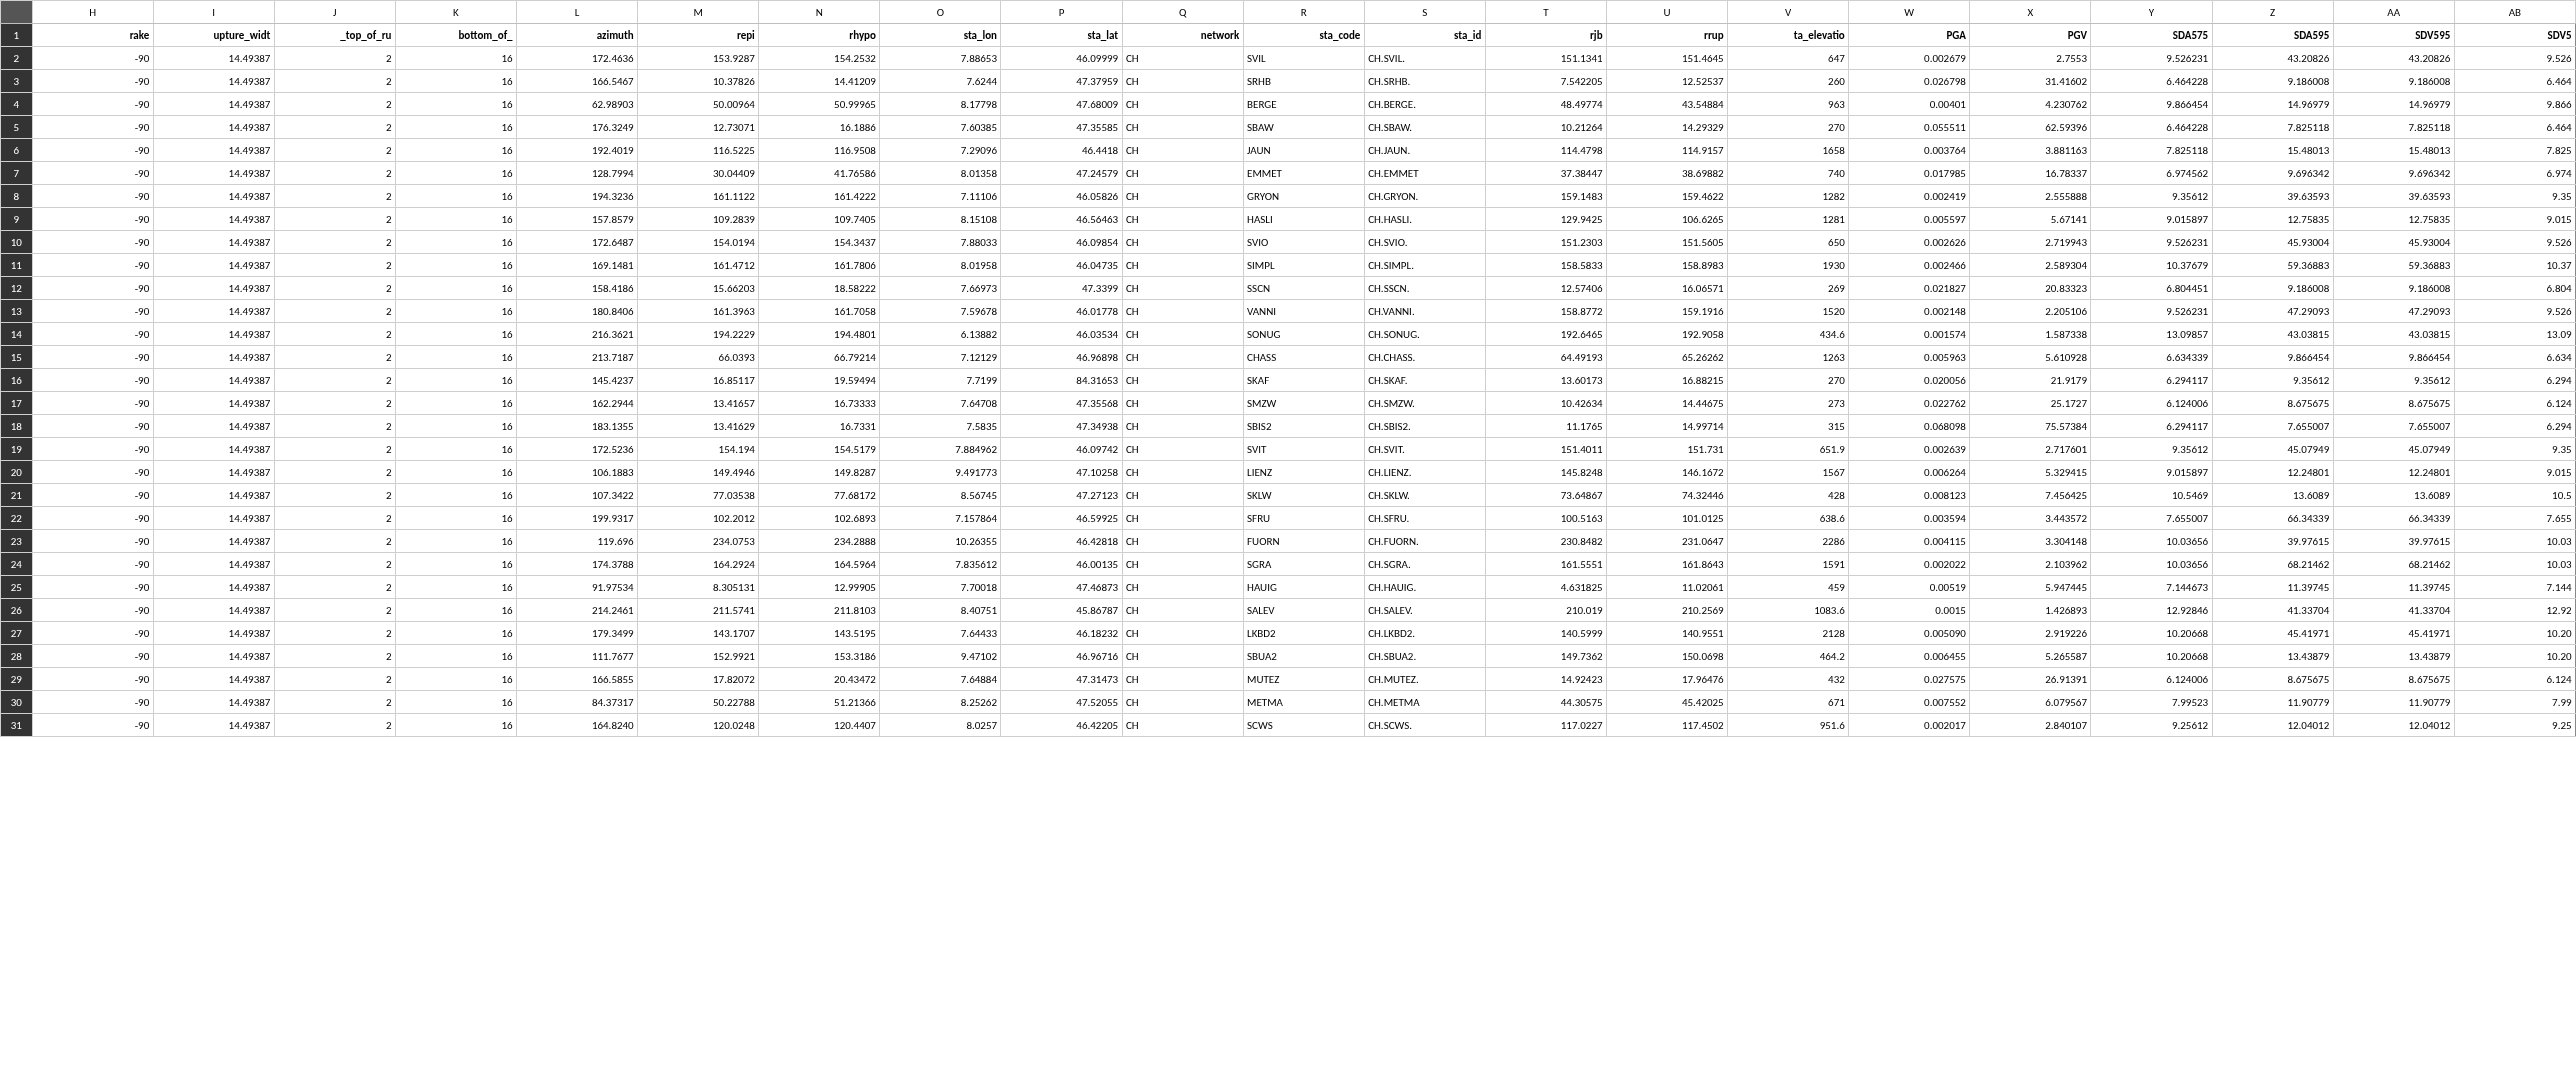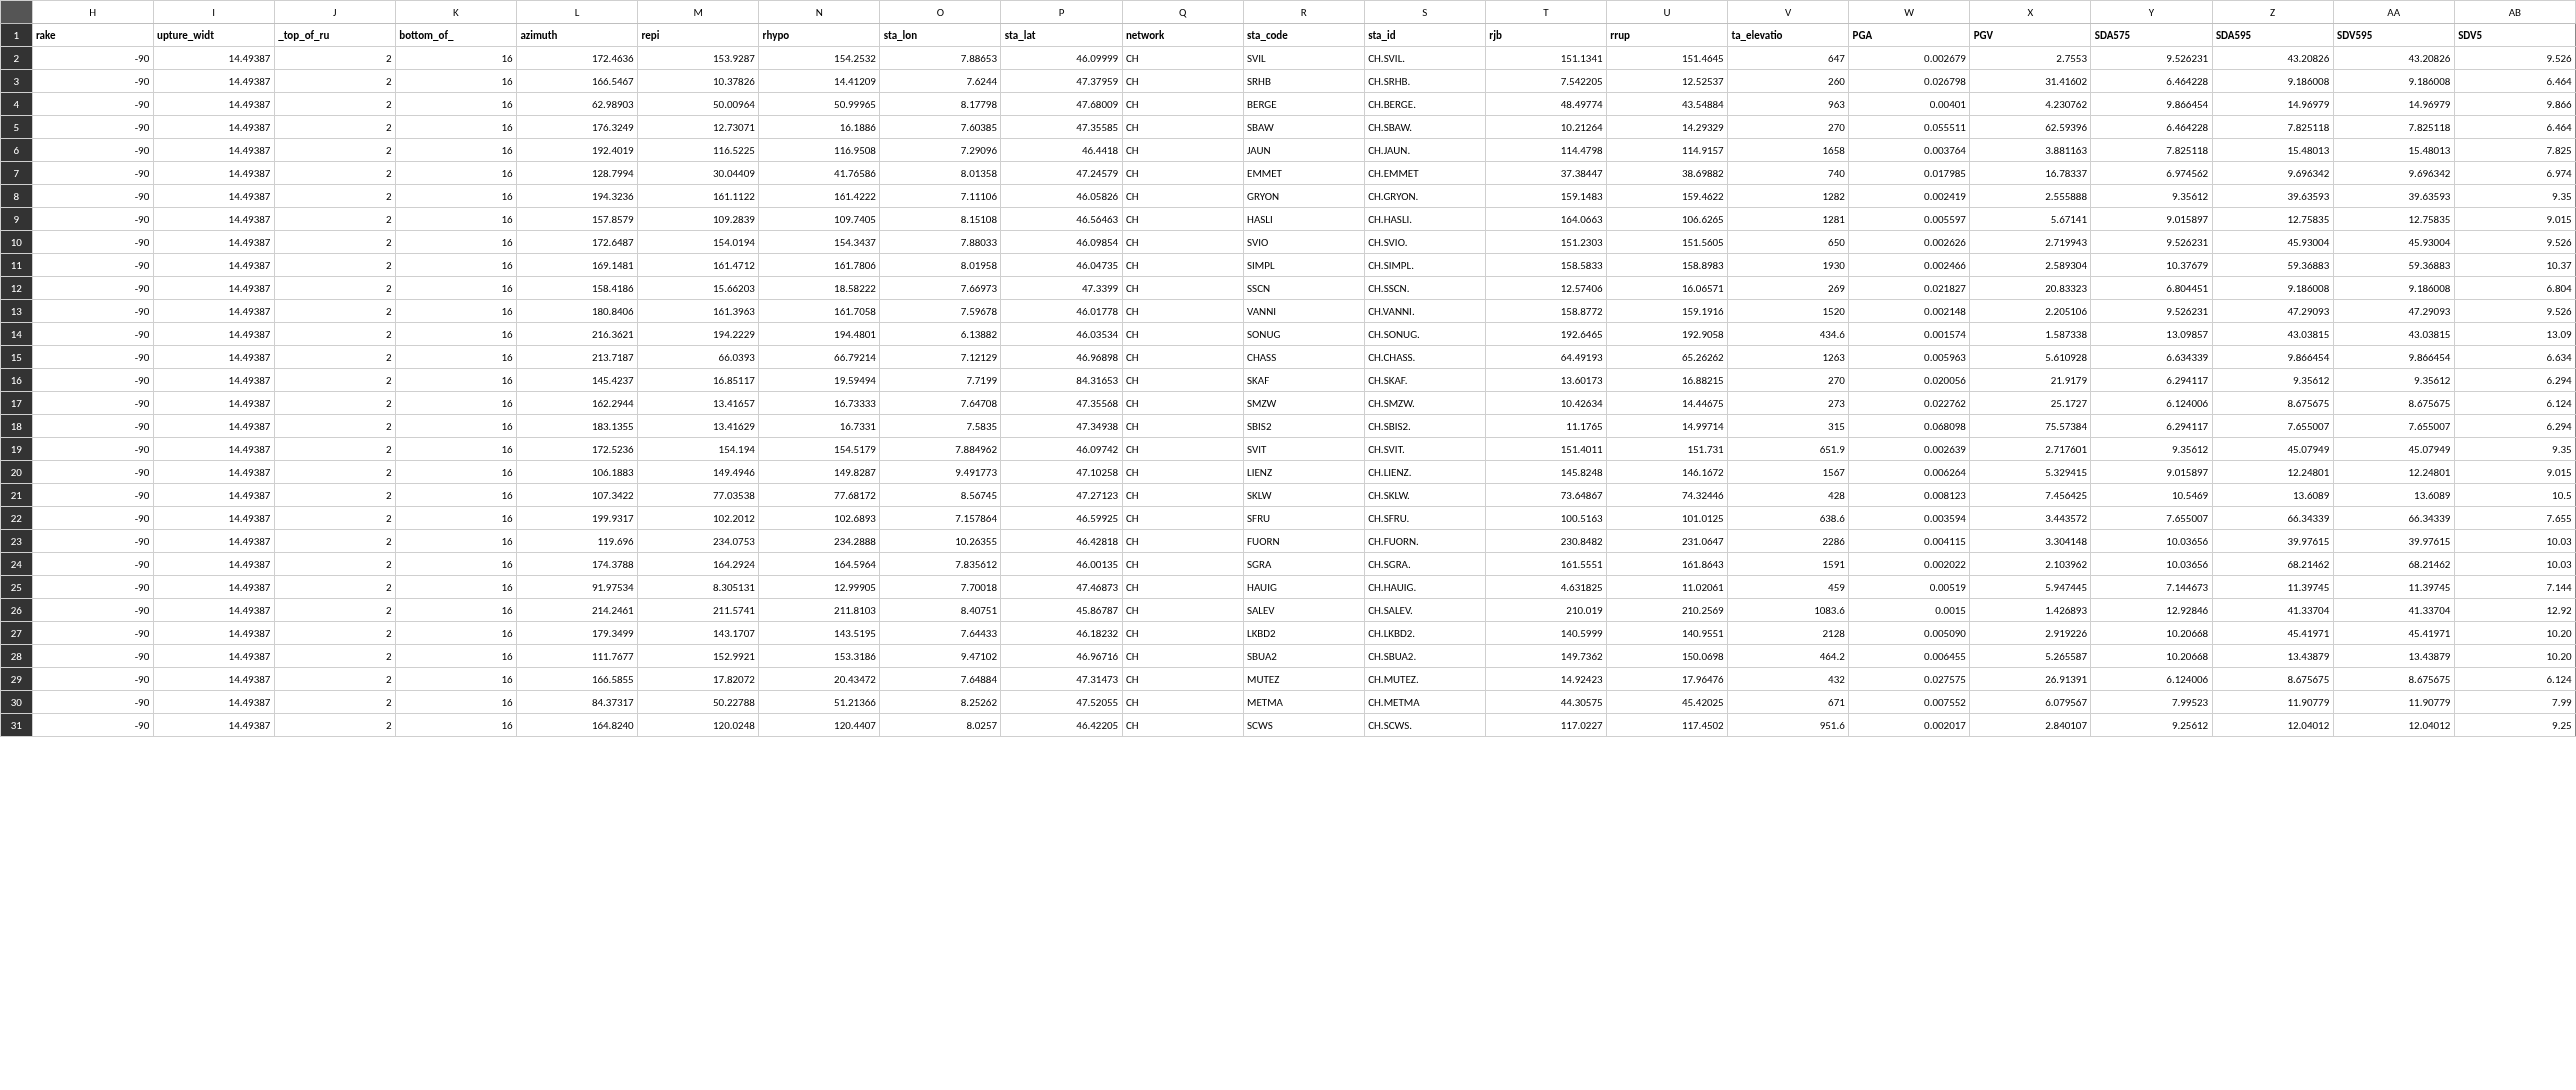--- a/index.html
+++ b/index.html
@@ -4,21 +4,21 @@
 <style>
   html,body{margin:0;padding:0;font-family:Calibri,Arial,sans-serif;font-size:11px;color:#000;background:#fff}
   .sheet{position:relative;width:2576px}
   table{border-collapse:collapse;table-layout:fixed;width:100%}
   th,td{border:0.9px solid #cfcfcf;height:22px;padding:0 3.4px;white-space:nowrap;overflow:hidden;text-overflow:clip;font-weight:normal}
   thead th{background:#fff;text-align:center;font-weight:normal;border-bottom:1.7px solid #bfbfbf}
   .colhead{background:#fff;text-align:center}
   .rowhead{background:#333;color:#fff;text-align:center;width:31px;font-weight:normal}
   thead .rowhead{background:#333;color:#fff}
   thead th.selected{background:#555;color:#fff}
-  .hdr td{text-align:left;font-weight:bold}
+  .hdr td{text-align:right;font-weight:bold}
   .num{text-align:right}
   .txt{text-align:left}
   col.rowh{width:31px}
   col.c{width:119px}
   tbody tr td:last-child{border-right:1.7px solid #888}
 </style>
 </head>
 <body>
 
 <div class="sheet">
@@ -273,21 +273,21 @@
           <td class="num">2</td>
           <td class="num">16</td>
           <td class="num">157.8579</td>
           <td class="num">109.2839</td>
           <td class="num">109.7405</td>
           <td class="num">8.15108</td>
           <td class="num">46.56463</td>
           <td class="txt">CH</td>
           <td class="txt">HASLI</td>
           <td class="txt">CH.HASLI.</td>
-          <td class="num">164.0663</td>
+          <td class="num">129.9425</td>
           <td class="num">106.6265</td>
           <td class="num">1281</td>
           <td class="num">0.005597</td>
           <td class="num">5.67141</td>
           <td class="num">9.015897</td>
           <td class="num">12.75835</td>
           <td class="num">12.75835</td>
           <td class="num">9.015</td>
         </tr>
         <tr>

